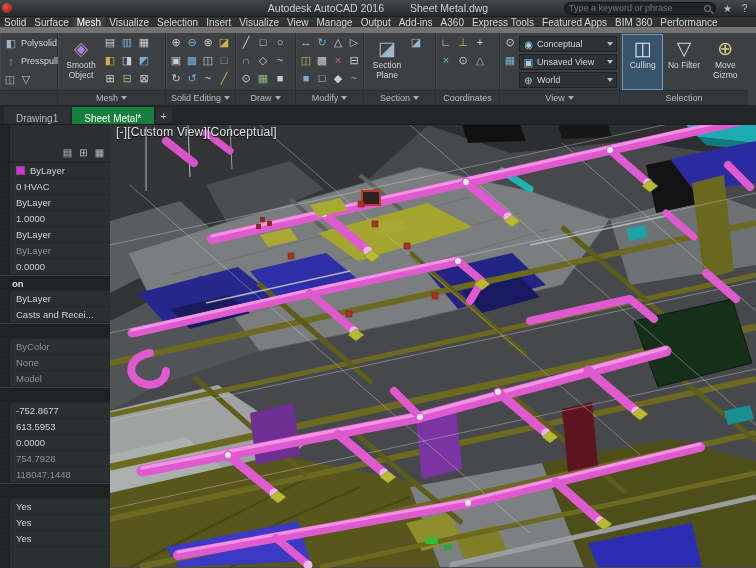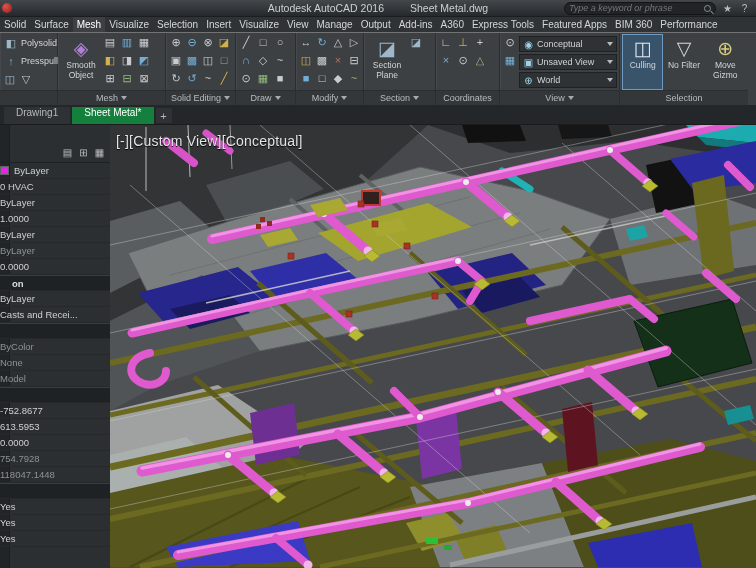--- a/index.html
+++ b/index.html
@@ -4,26 +4,26 @@
 <style>
   *{margin:0;padding:0;box-sizing:border-box}
   html,body{width:756px;height:568px;overflow:hidden}
   body{font-family:"Liberation Sans",sans-serif;background:#2a2d30;position:relative;font-size:10px;color:#d2d5d7}
   
   .titlebar{height:17px;background:linear-gradient(#43474b,#26292c);display:flex;align-items:center;position:relative;border-bottom:1px solid #1b1d1f}
   .applogo{width:10px;height:10px;border-radius:50%;background:radial-gradient(circle at 35% 35%,#e0524a,#8c1f1a);margin-left:2px}
   .tb-title{position:absolute;left:50%;transform:translateX(-50%);display:flex;gap:26px;white-space:nowrap;font-size:10.5px;color:#cdd0d2}
   .tb-right{margin-left:auto;display:flex;align-items:center;gap:5px;padding-right:5px}
   .searchwrap{display:flex;align-items:center;background:#212427;border:1px solid #121416;border-radius:8px;height:13px;padding:0 4px;width:152px}
-  .searchwrap input{flex:1;background:transparent;border:0;outline:none;color:#9da0a3;font-style:italic;font-size:9px;font-family:"Liberation Sans",sans-serif}
+  .searchwrap input{flex:1;background:transparent;border:0;outline:none;color:#9da0a3;font-size:9px;font-family:"Liberation Sans",sans-serif}
   .mag{width:7px;height:7px;border:1.4px solid #8a8e91;border-radius:50%;position:relative;flex:none}
   .mag::after{content:"";position:absolute;width:4px;height:1.4px;background:#8a8e91;left:5px;top:6px;transform:rotate(45deg)}
   .tb-right .ric{width:13px;height:13px;font-size:10px}
   
-  .menutabs{height:16px;background:#2f3336;display:flex;align-items:stretch;border-bottom:1px solid #737373}
+  .menutabs{height:16px;background:#2f3336;display:flex;align-items:stretch;border-bottom:6px solid #737373}
   .mtab{padding:0 4px;font-size:10px;color:#d4d7d9;display:flex;align-items:center;white-space:nowrap}
   .mtab.active{background:#3c4043;color:#ffffff}
   
   .ribbon{display:flex;background:#3c4043;height:72px}
   .rpanel{display:flex;flex-direction:column;border-right:1px solid #2b2e31;box-shadow:1px 0 0 #45494d inset}
   .pbody{height:57px;display:flex;align-items:flex-start;padding:1px 2px 0 2px}
   .plabel{height:15px;font-size:9px;color:#b9bcbf;display:flex;align-items:center;justify-content:center;gap:3px;background:#33373a;border-top:1px solid #2b2e31;white-space:nowrap;overflow:hidden}
   .plabel.arr::after{content:"";border-left:3px solid transparent;border-right:3px solid transparent;border-top:4px solid #a8abae}
   .ric{width:16px;height:16px;display:inline-flex;align-items:center;justify-content:center;font-size:11px;color:#c9ccce;flex:none}
   .hcol{display:flex;flex-direction:column}
@@ -35,38 +35,38 @@
   .bigbtn{width:42px;height:56px;display:flex;flex-direction:column;align-items:center;padding-top:2px;background:none;border:1px solid transparent;color:#d2d5d7;font-size:8.5px;line-height:1.15;text-align:center;font-family:inherit}
   .bigbtn .bicon{font-size:19px;height:24px;display:flex;align-items:center;justify-content:center}
   .bigbtn.active{background:#39536b;border:1px solid #6d9bc4}
   .ic-purple{color:#b07fd6}.ic-steel{color:#9fb7c9}.ic-light{color:#dce6ee}.ic-blue{color:#74aed6}.ic-gold{color:#d6cd7f}
   .ddcol{display:flex;flex-direction:column;gap:2px;padding-top:2px}
   .dd{display:flex;align-items:center;gap:3px;width:98px;height:16px;background:#2e3235;border:1px solid #1e2124;color:#d2d5d7;font-size:9px;padding:0 3px}
   .dd .ddic{width:11px;height:11px;display:inline-flex;align-items:center;justify-content:center;font-size:10px;color:#9fd0e8;flex:none}
   .dd .caret{margin-left:auto;width:0;height:0;border-left:3px solid transparent;border-right:3px solid transparent;border-top:4px solid #b9bcbf}
   
   .filetabs{height:20px;background:#24272a;display:flex;align-items:flex-end;padding-left:4px;border-bottom:1px solid #1a1c1e}
-  .ftab{height:17px;display:flex;align-items:flex-start;padding:0 12px;font-size:10px;margin-right:2px}
+  .ftab{height:17px;display:flex;align-items:flex-end;padding:0 12px;font-size:10px;margin-right:2px}
   .ftab.inactive{background:#2e3236;color:#b5b8ba}
   .ftab.active{background:#15803d;color:#ffffff}
   .ftab-add{width:16px;height:15px;background:#2e3236;color:#b5b8ba;display:flex;align-items:center;justify-content:center;font-size:11px;margin-bottom:1px}
   
   .main{display:flex;height:443px}
   .propspanel{width:110px;background:#2c2f32;position:relative;flex:none;overflow:hidden}
   .pstrip{position:absolute;left:0;top:0;width:10px;height:100%;background:#222528;border-right:1px solid #1b1d1f}
   .phead{height:38px;position:relative;border-bottom:1px solid #1f2225}
   .picrow{position:absolute;right:4px;bottom:3px;display:flex;gap:3px}
   .picrow .ric{width:13px;height:13px;font-size:10px}
   .prows{position:relative}
-  .prow{height:16px;display:flex;align-items:center;border-bottom:1px solid #26282b;font-size:9.5px;color:#cfd2d4;white-space:nowrap;overflow:hidden}
+  .prow{height:16px;display:flex;align-items:center;border-bottom:1px solid #26282b;padding-left:16px;font-size:9.5px;color:#cfd2d4;white-space:nowrap;overflow:hidden}
   .prow.dim{color:#8e9294}
   .prow.header{background:#1f2225;font-weight:bold;color:#dcdfe1;padding-left:12px;border-top:1px solid #3a3e41}
   .psw{width:9px;height:9px;margin-right:5px;border:1px solid #606366;flex:none}
   .viewport{width:646px;position:relative;overflow:hidden;background:#46484b;flex:none}
-  .vplabel{position:absolute;left:6px;top:8px;font-size:14px;color:#e2e4e5;text-shadow:0 1px 1px #000;letter-spacing:0.2px}
+  .vplabel{position:absolute;left:6px;top:0;font-size:12px;color:#e2e4e5;text-shadow:0 1px 1px #000;letter-spacing:0.2px}
   svg{display:block}
 </style>
 </head>
 <body>
 
 <div class="titlebar">
   <div class="applogo"></div>
   <div class="tb-title">
     <span>Autodesk AutoCAD 2016</span>
     <span>Sheet Metal.dwg</span>

